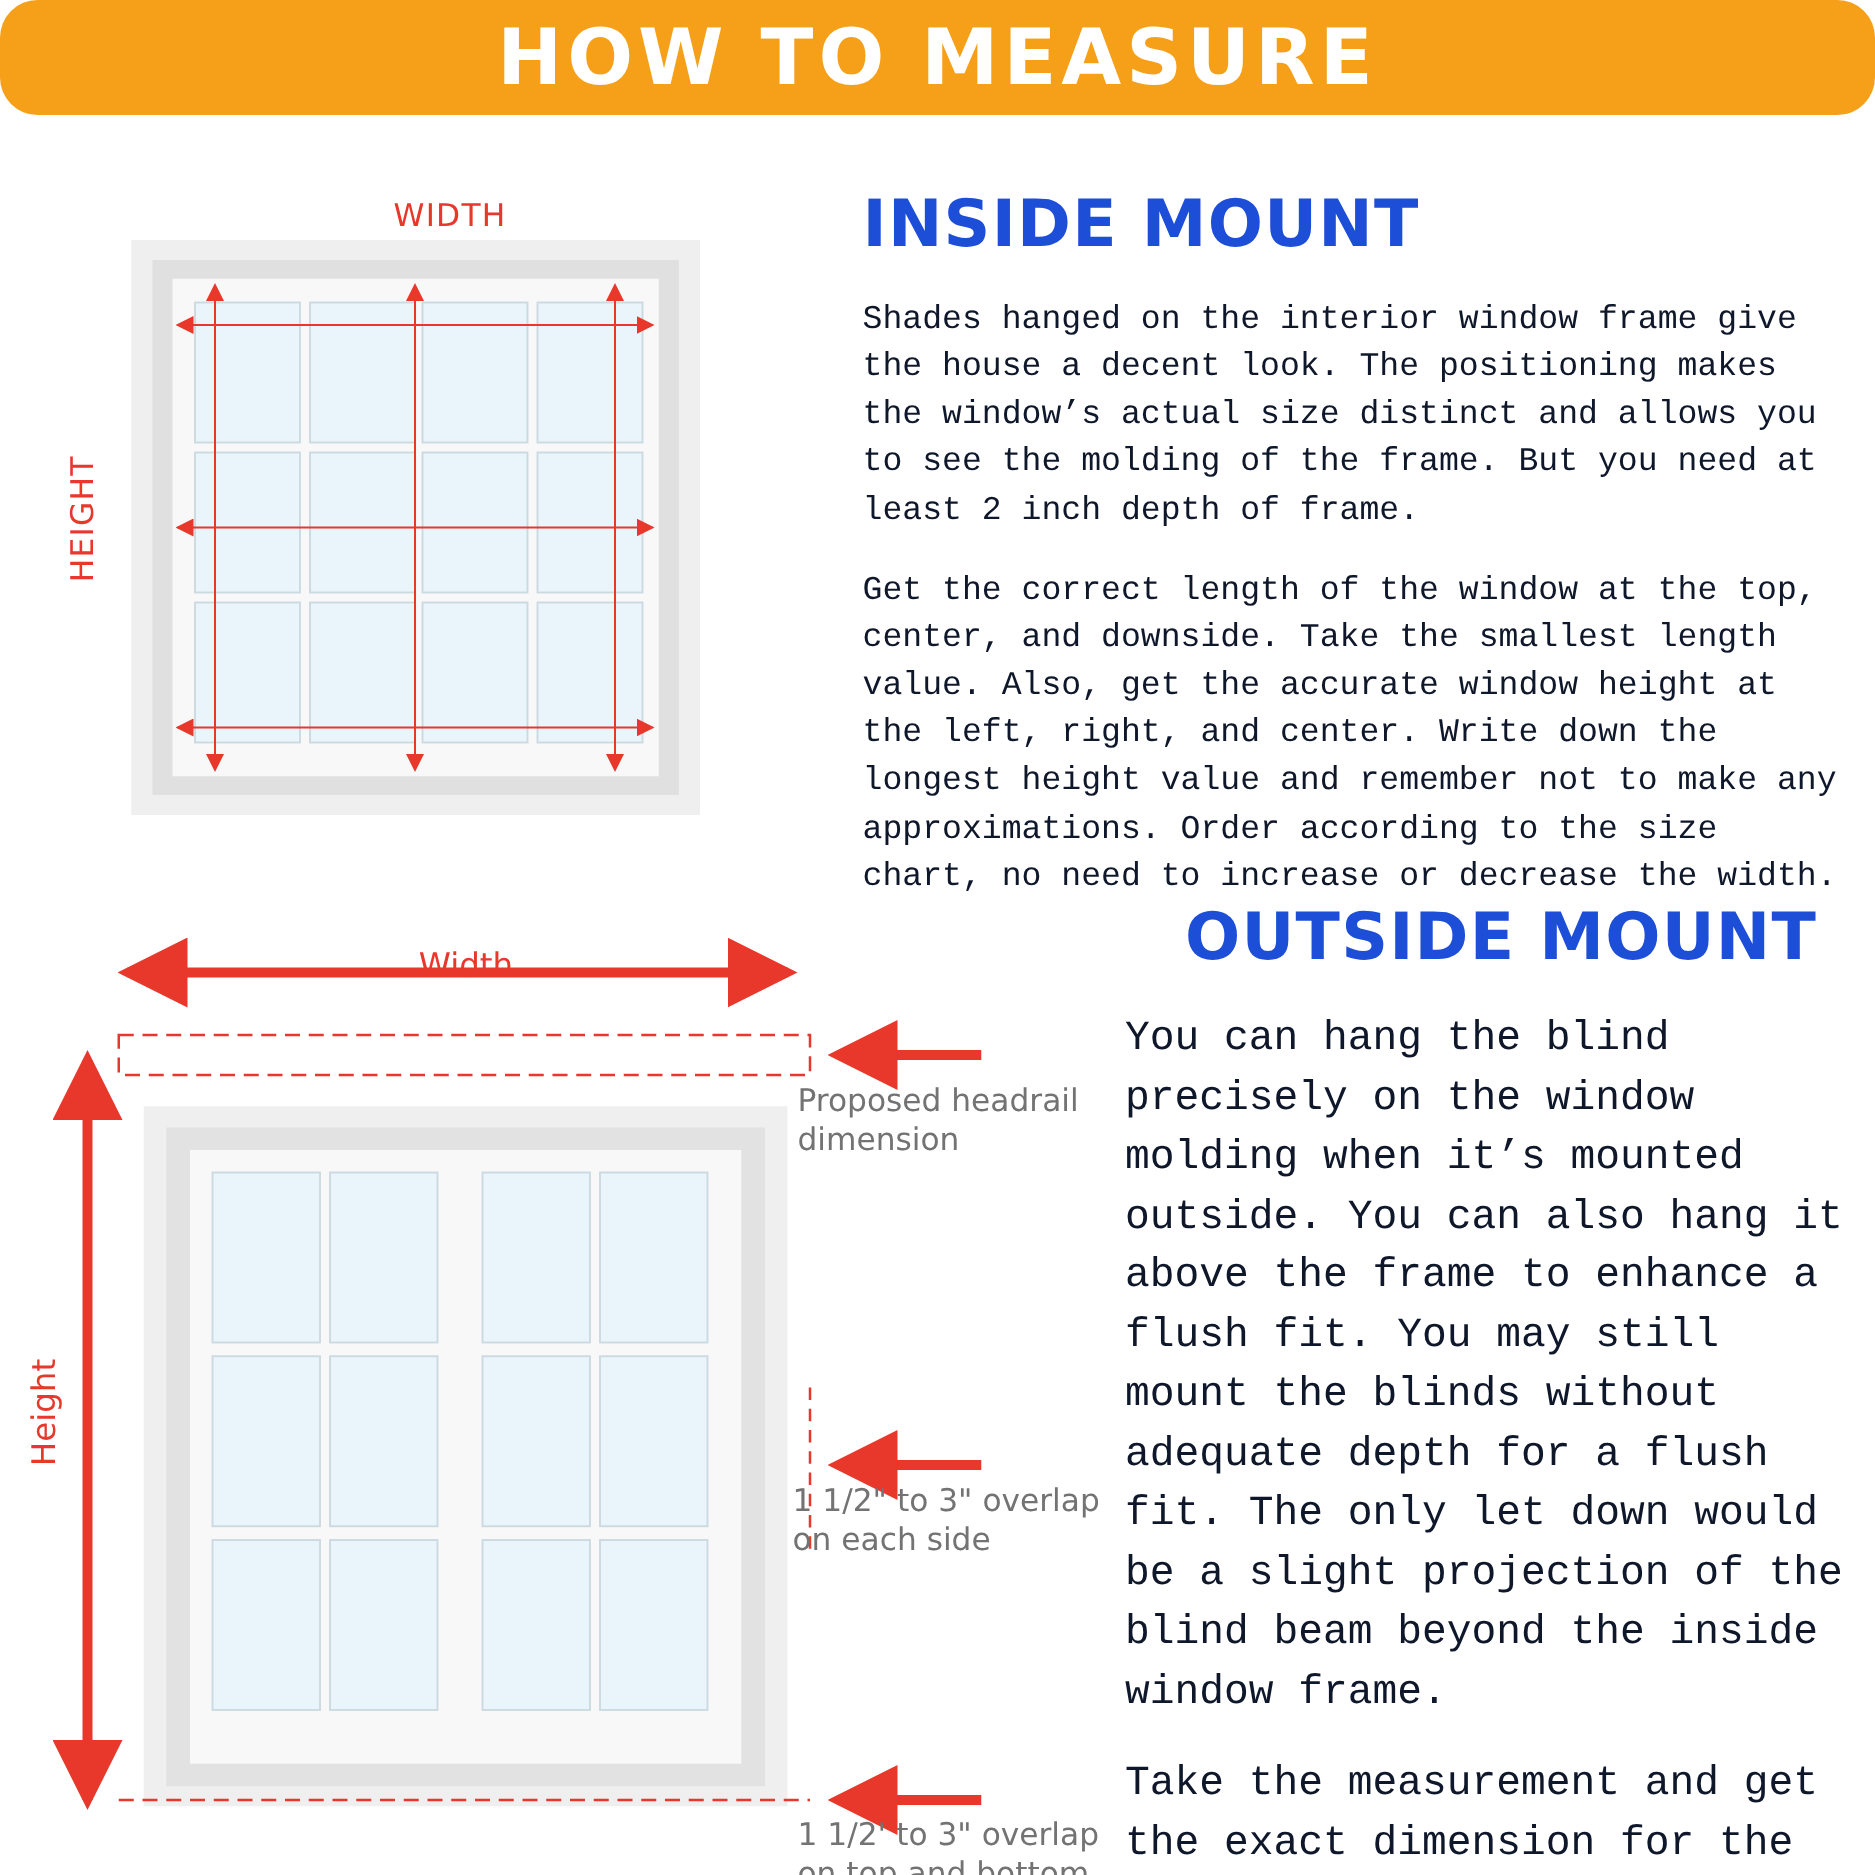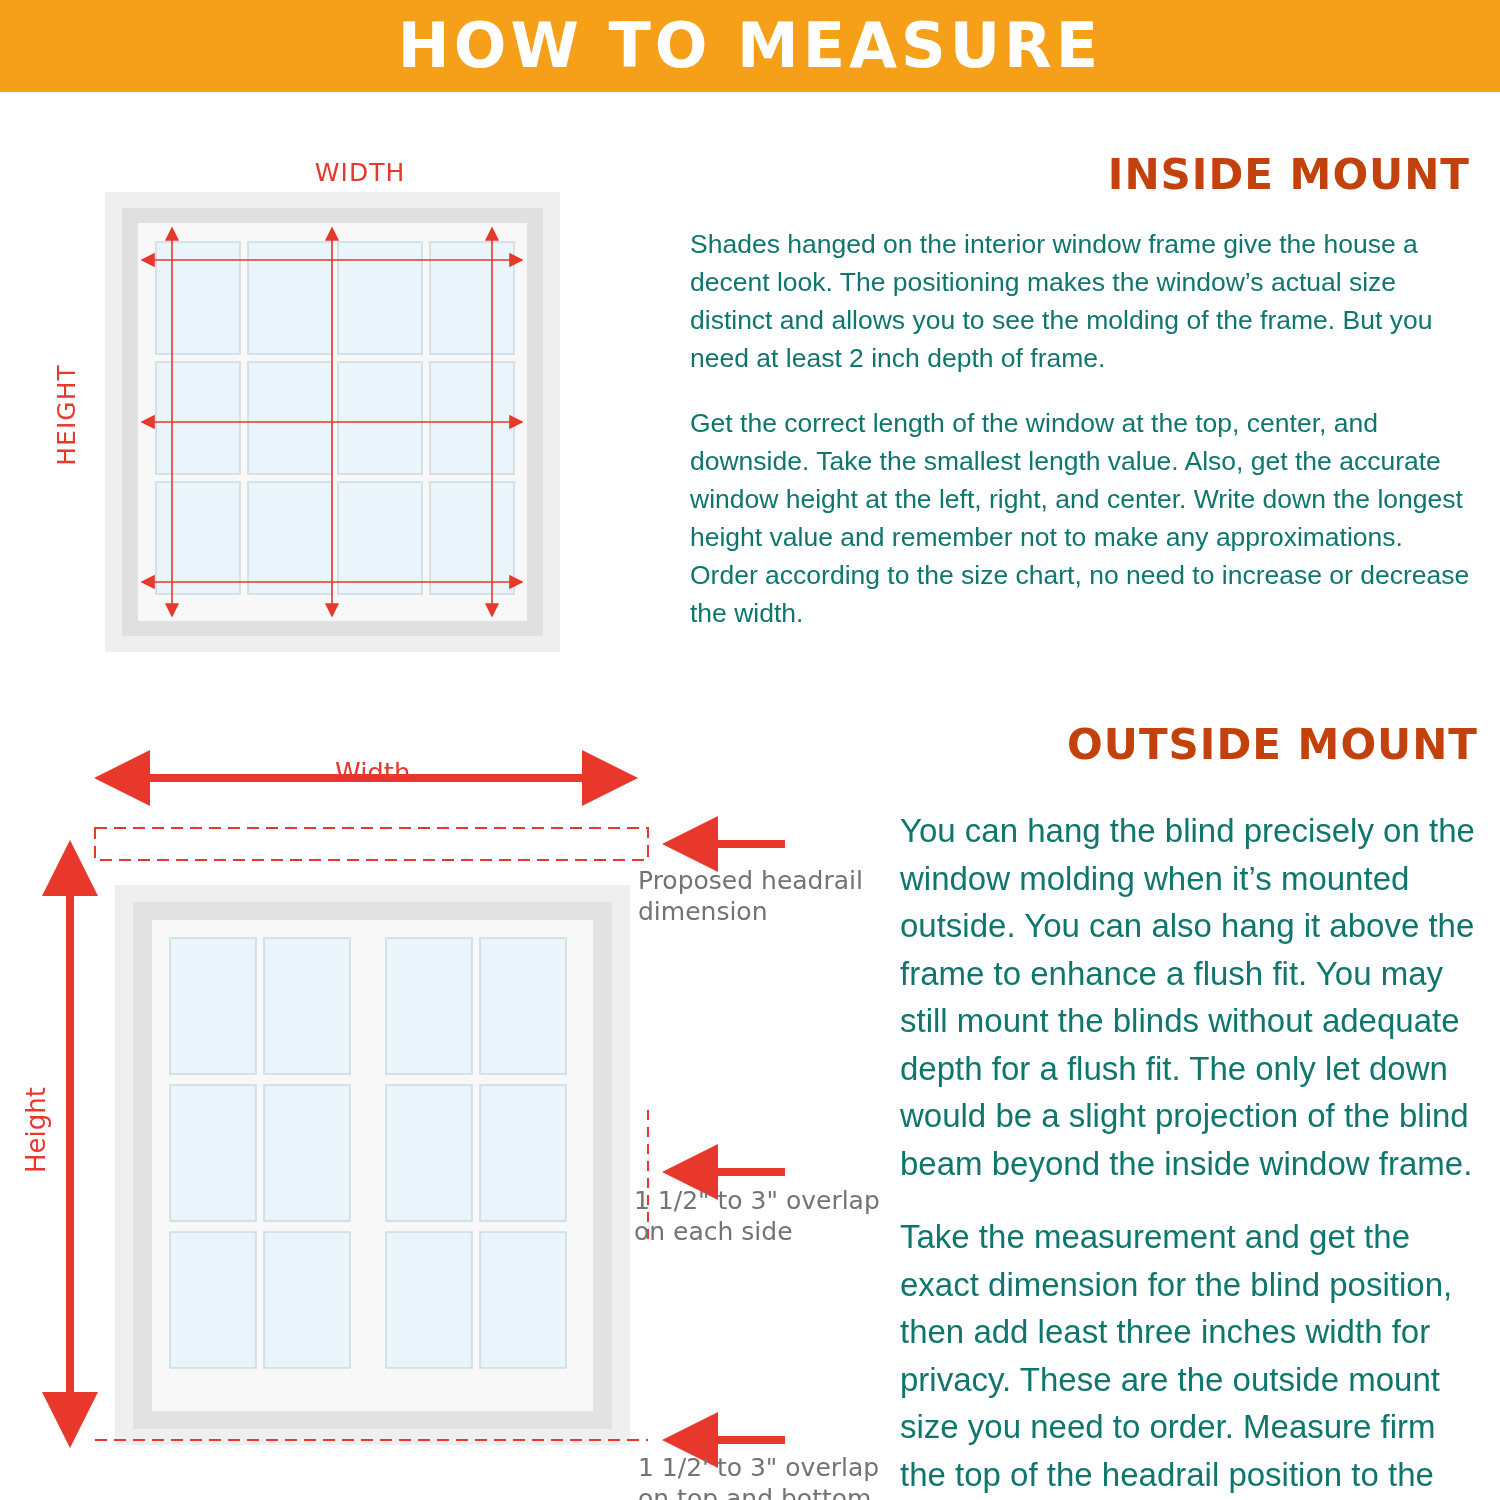--- a/index.html
+++ b/index.html
@@ -18,52 +18,52 @@
   
   .header {
     position: absolute;
     left: 0; top: 0;
     width: 1500px;
     height: 92px;
     background: #F6A01A;
     display: flex;
     align-items: center;
     justify-content: center;
+    border-radius: 30px;
   }
   .header-title {
     color: #ffffff;
     font-size: 62px;
     font-weight: bold;
     letter-spacing: 4px;
     font-family: "DejaVu Sans", sans-serif;
     line-height: 1;
   }
 
   
   .right-col {
     position: absolute;
     left: 690px;
     top: 150px;
     width: 780px;
   }
   .section-title {
-    color: #c2410c;
-    font-size: 42px;
+    color: #1d4ed8;
+    font-size: 52px;
     font-weight: bold;
     letter-spacing: 1px;
     margin: 0 0 26px 0;
     font-family: "DejaVu Sans", sans-serif;
-    text-align: right;
   }
   .body-text {
-    color: #0f766e;
+    color: #0f172a;
     font-size: 26.5px;
     line-height: 1.44;
     margin: 17px 0 26px 0;
-    font-family: Liberation Sans, sans-serif;
+    font-family: Liberation Mono, monospace;
   }
 
   .right-col-2 {
     position: absolute;
     left: 900px;
     top: 745px;
     width: 575px;
   }
   .right-col-2 .body-text { font-size: 33px; }
 

